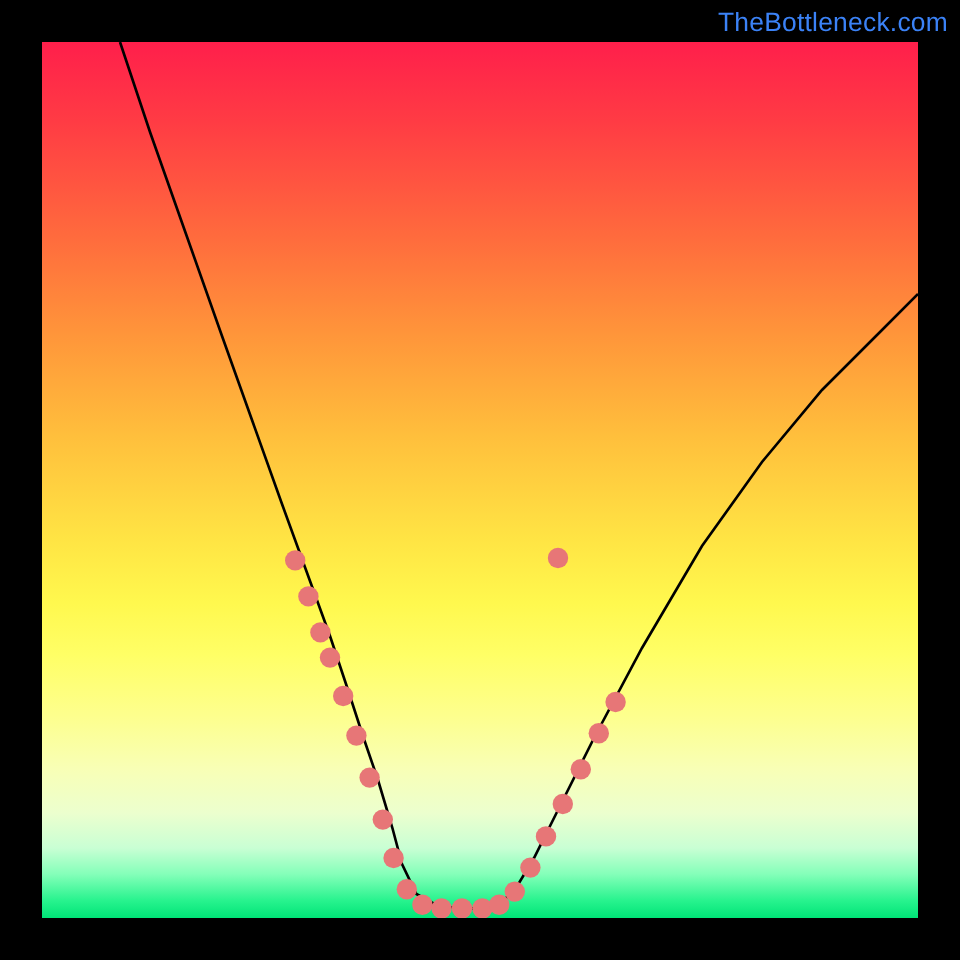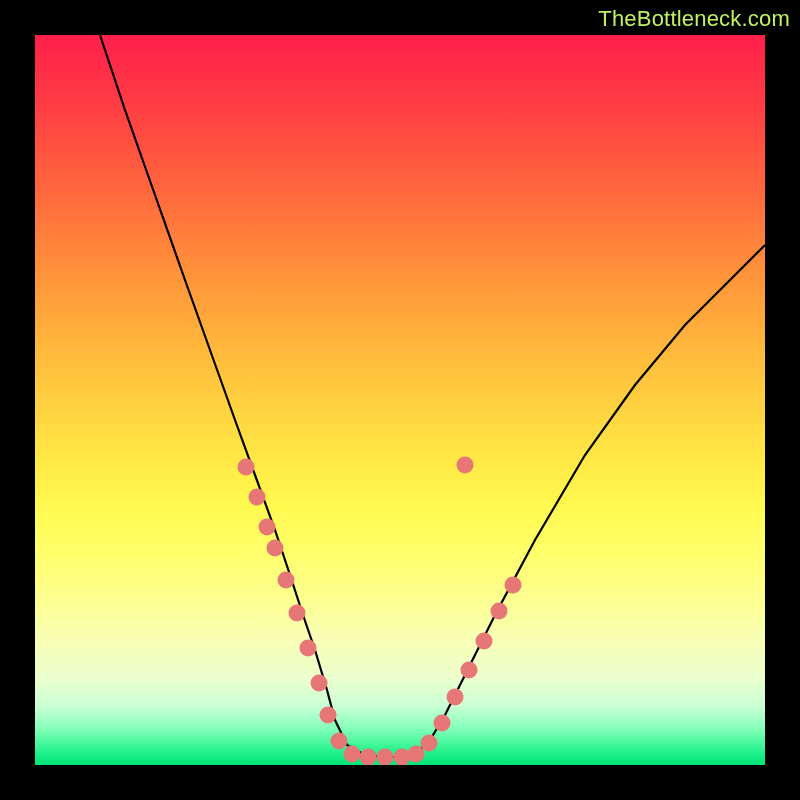--- a/index.html
+++ b/index.html
@@ -47,21 +47,21 @@
     position: absolute;
     top: 0;
     left: 0;
     width: 730px;
     height: 730px;
   }
   .watermark {
     position: absolute;
     top: 6px;
     right: 10px;
-    color: #bef264;
+    color: #3b82f6;
     font-size: 22px;
     font-weight: 500;
     letter-spacing: 0.2px;
     text-align: right;
     user-select: none;
   }
 </style>
 </head>
 <body>
 

